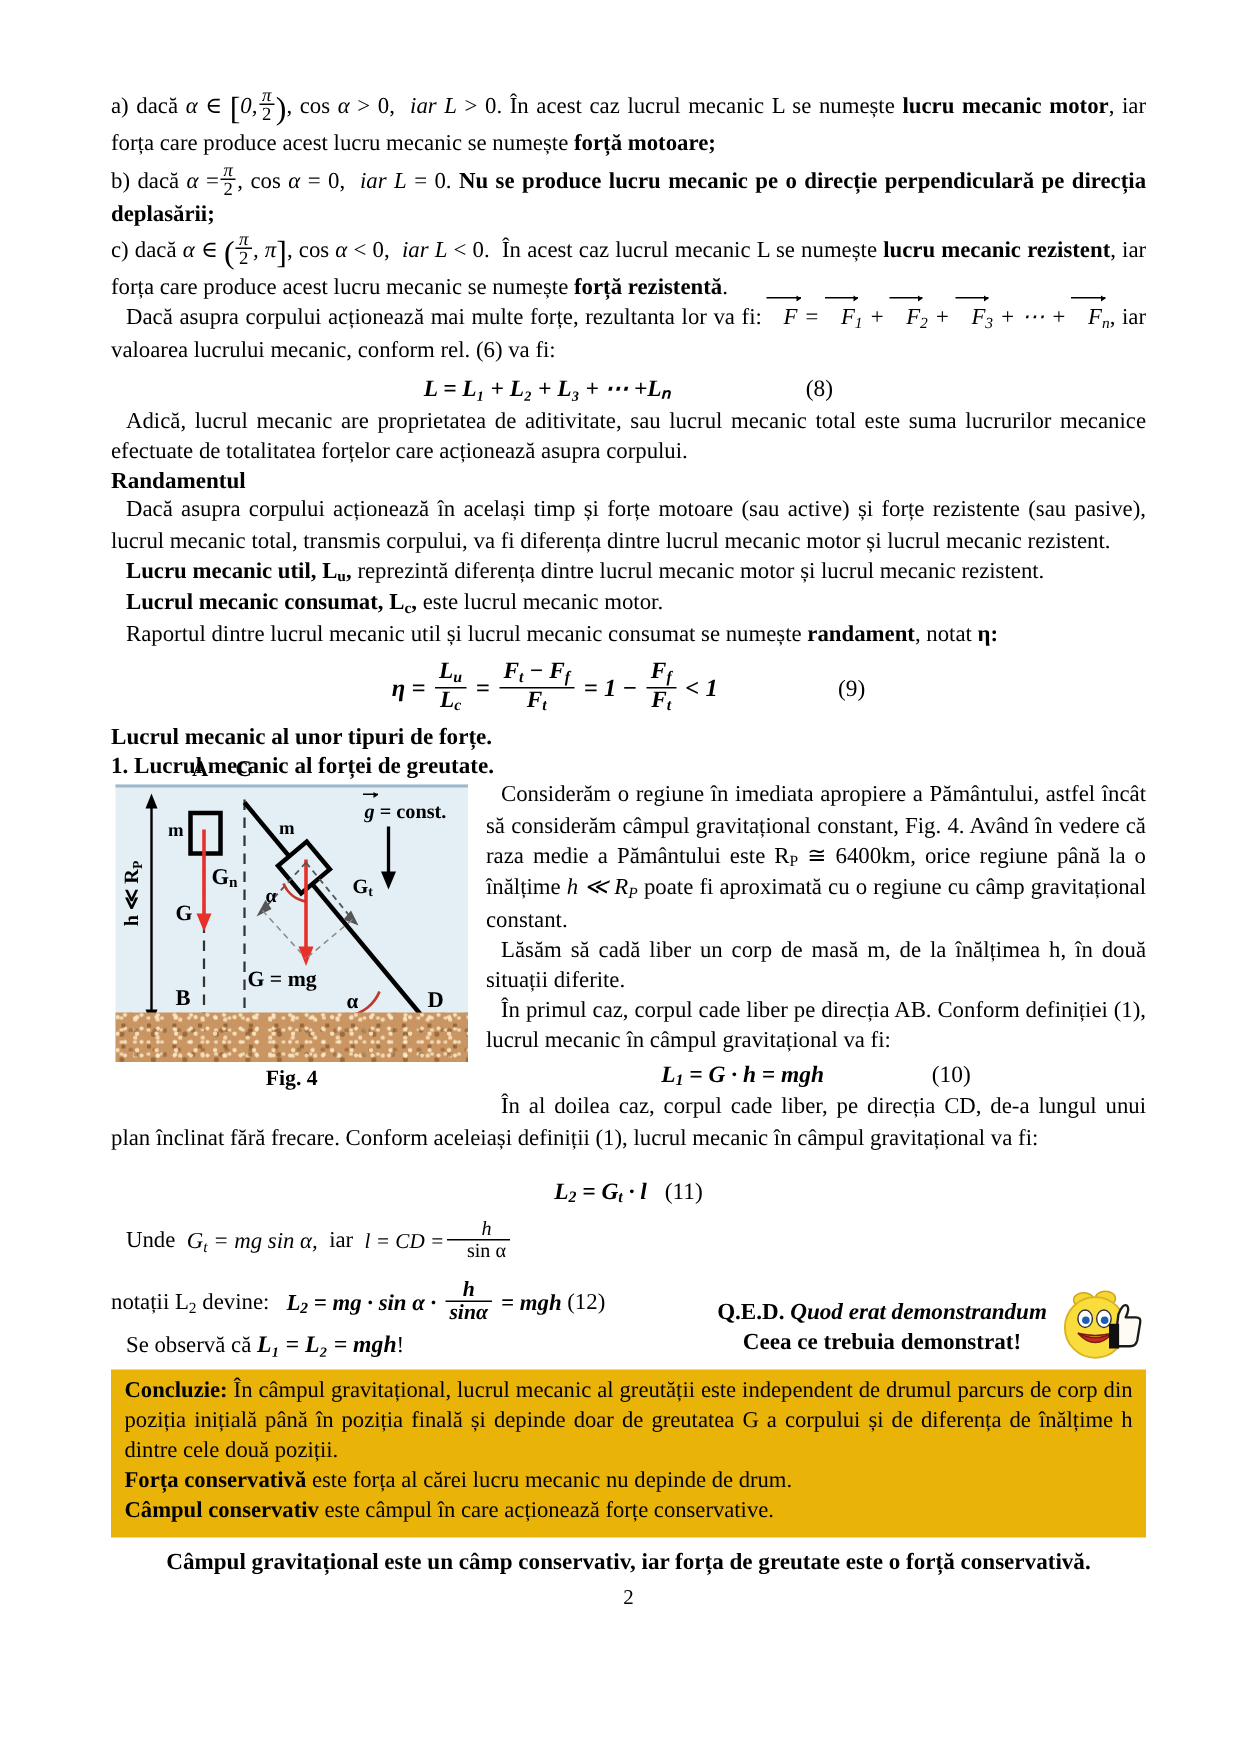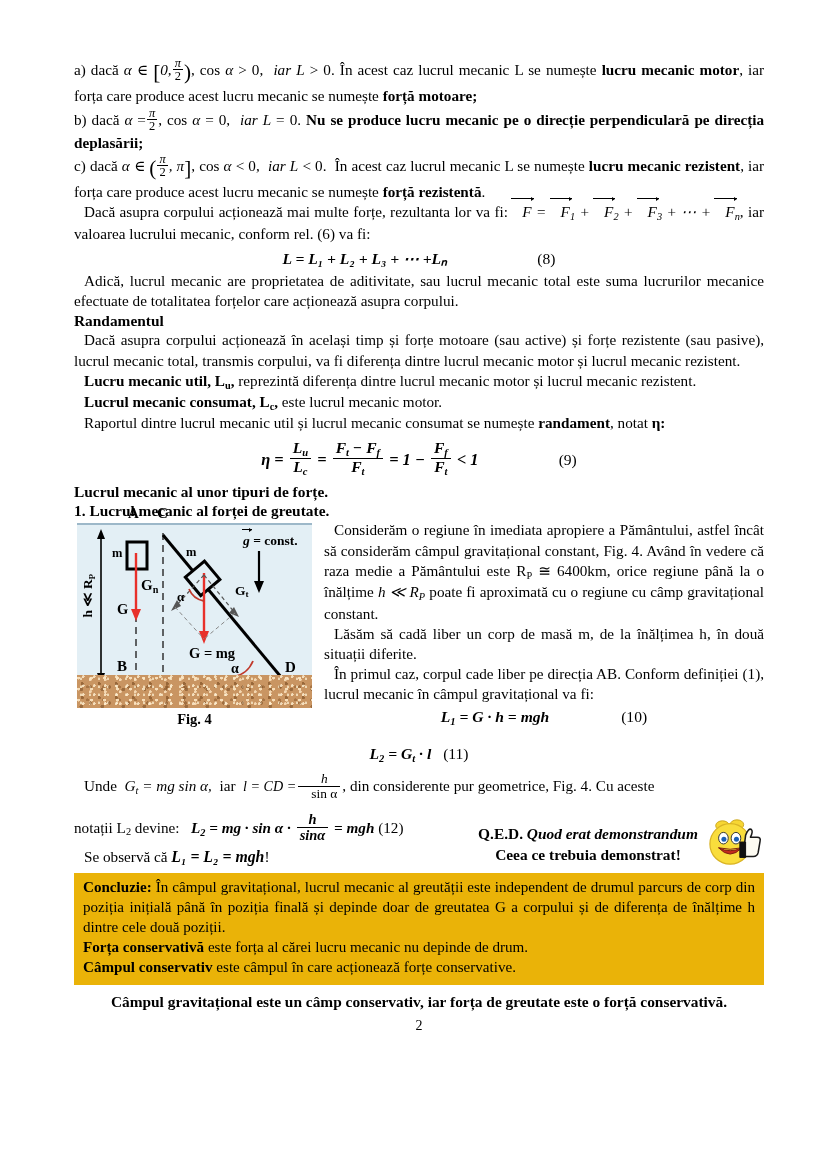--- a/index.html
+++ b/index.html
@@ -222,21 +222,21 @@
       <div class="ground"></div>
 
       <div class="fl" style="left:51px; top:-20px; font-size:15px;">A</div>
       <div class="fl" style="left:80px; top:-20px; font-size:15px;">C</div>
       <div class="fl" style="left:35px; top:21px; font-size:12.5px;">m</div>
       <div class="fl" style="left:109px; top:20px; font-size:12.5px;">m</div>
       <div class="fl" style="left:40px; top:76px; font-size:14.5px;">G</div>
       <div class="fl" style="left:64px; top:52px; font-size:15px;"><span>G</span><sub>n</sub></div>
       <div class="fl" style="left:158px; top:58px; font-size:13.5px;"><span>G</span><sub>t</sub></div>
       <div class="fl" style="left:100px; top:64px; font-size:13px;">α</div>
-      <div class="fl" style="left:112px; top:120px; font-size:14.5px;">G = mg</div>
+      <div class="fl" style="left:88px; top:120px; font-size:14.5px;">G = mg</div>
       <div class="fl" style="left:154px; top:136px; font-size:14px;">α</div>
       <div class="fl" style="left:208px; top:134px; font-size:15px;">D</div>
       <div class="fl" style="left:40px; top:133px; font-size:15px;">B</div>
       <div class="fl" style="left:-11px; top:62px; font-size:13.5px; transform:rotate(-90deg); white-space:nowrap;"><span>h ≪ R</span><sub>P</sub></div>
       <div class="fl" style="left:166px; top:8px; font-size:13.5px; white-space:nowrap;"><span class="vec" style="font-style:italic;">g</span> = const.</div>
     </div>
     <div class="figcap">Fig. 4</div>
   </div>
 
   <div class="para indent">
@@ -248,33 +248,34 @@
 
   <div class="para indent">Lăsăm să cadă liber un corp de masă m, de la înălțimea h, în două situații diferite.</div>
 
   <div class="para indent">În primul caz, corpul cade liber pe direcția AB. Conform definiției (1), lucrul mecanic în câmpul gravitațional va fi:</div>
 
   <div class="eq" style="text-align:center;">
     <b class="math"><span>L</span><sub>1</sub> <span>= G · h = mgh</span></b>
     <span class="eqnum" style="margin-left:68px;">(10)</span>
   </div>
 
+  <div class="para indent">În al doilea caz, corpul cade liber, pe direcția CD, de-a lungul unui  plan înclinat fără frecare. Conform aceleiași definiții (1), lucrul mecanic în câmpul gravitațional va fi:</div>
 
   <div class="clearfix"></div>
 
   <div class="eq" style="margin-top:17px;">
     <b class="math"><span>L</span><sub>2</sub> <span>=</span> <span>G</span><sub>t</sub> <span>· l</span></b>
     <span style="margin-left:8px;">(11)</span>
   </div>
 
   <div class="para indent" style="margin-top:8px;">
     <span>Unde</span>&nbsp;
     <span class="math"><span>G</span><sub>t</sub> <span>= mg sin α,</span></span>&nbsp;
     <span>iar</span>&nbsp;
-    <span class="math" style="font-size:0.93em;"><span>l = CD =</span><span class="frac"><span class="num">h</span><span class="den" style="font-style:normal;">sin α</span></span></span><span>, din considerente  pur geometrice, Fig. 4. Cu aceste</span>
+    <span class="math" style="font-size:0.93em;"><span>l = CD =</span><span class="frac"><span class="num">h</span><span class="den" style="font-style:normal;">sin α</span></span></span>
   </div>
 
   <div class="para" style="margin-top:12px;position:relative;">
     <span>notații L</span><sub>2</sub>
     <span>devine:</span>&nbsp;&nbsp;
     <b class="math"><span>L</span><sub>2</sub> <span>= mg · sin α ·</span> <span class="frac"><span class="num">h</span><span class="den">sinα</span></span> <span>= mgh</span></b>
     <span style="font-style:normal;font-weight:normal;">(12)</span>
 
     
     <div class="qed" style="position:absolute; left:394px; top:12px; width:240px; text-align:center;">

